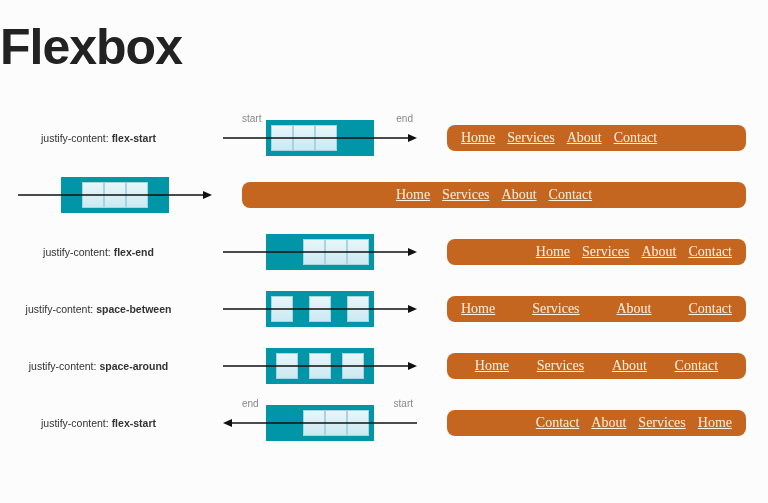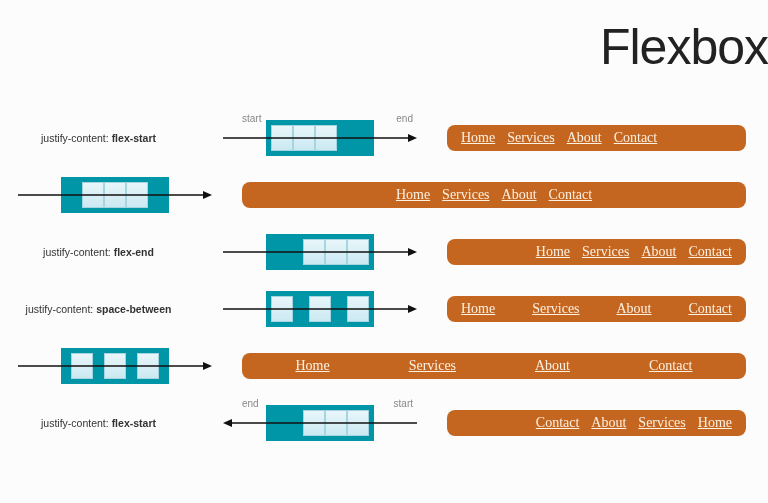--- a/index.html
+++ b/index.html
@@ -4,23 +4,23 @@
   <style>
     * { margin: 0; padding: 0; box-sizing: border-box; }
     body {
       width: 768px;
       height: 503px;
       background: #fcfcfc;
       font-family: "Helvetica Neue", Arial, sans-serif;
       overflow: hidden;
     }
     .title {
-      text-align: right;
+      text-align: left;
       font-size: 50px;
-      font-weight: 400;
+      font-weight: 700;
       color: #222;
       padding-top: 18px;
       padding-bottom: 18px;
       letter-spacing: -1px;
     }
     .rows {
       display: flex;
       flex-direction: column;
       gap: 21px;
       padding-top: 26px;
@@ -204,20 +204,23 @@
       <div class="navcol">
         <div class="navbar jc-space-between">
           <a>Home</a>
           <a>Services</a>
           <a>About</a>
           <a>Contact</a>
         </div>
       </div>
     </div>
     <div class="row">
+      <div class="labels">
+        <div><span class="prop">justify-content:</span> <span class="val"> space-around</span></div>
+      </div>
       <div class="arrowcol">
         <div class="diagram-box jc-space-around">
           <div class="diagram-item"></div>
           <div class="diagram-item"></div>
           <div class="diagram-item"></div>
         </div>
         <svg class="arrow-svg" width="194" height="10">
       <line x1="0" y1="5" x2="192" y2="5" stroke="#111" stroke-width="1.3"></line>
       <polygon points="194,5 185,1 185,9" fill="#111"></polygon>
     </svg>

